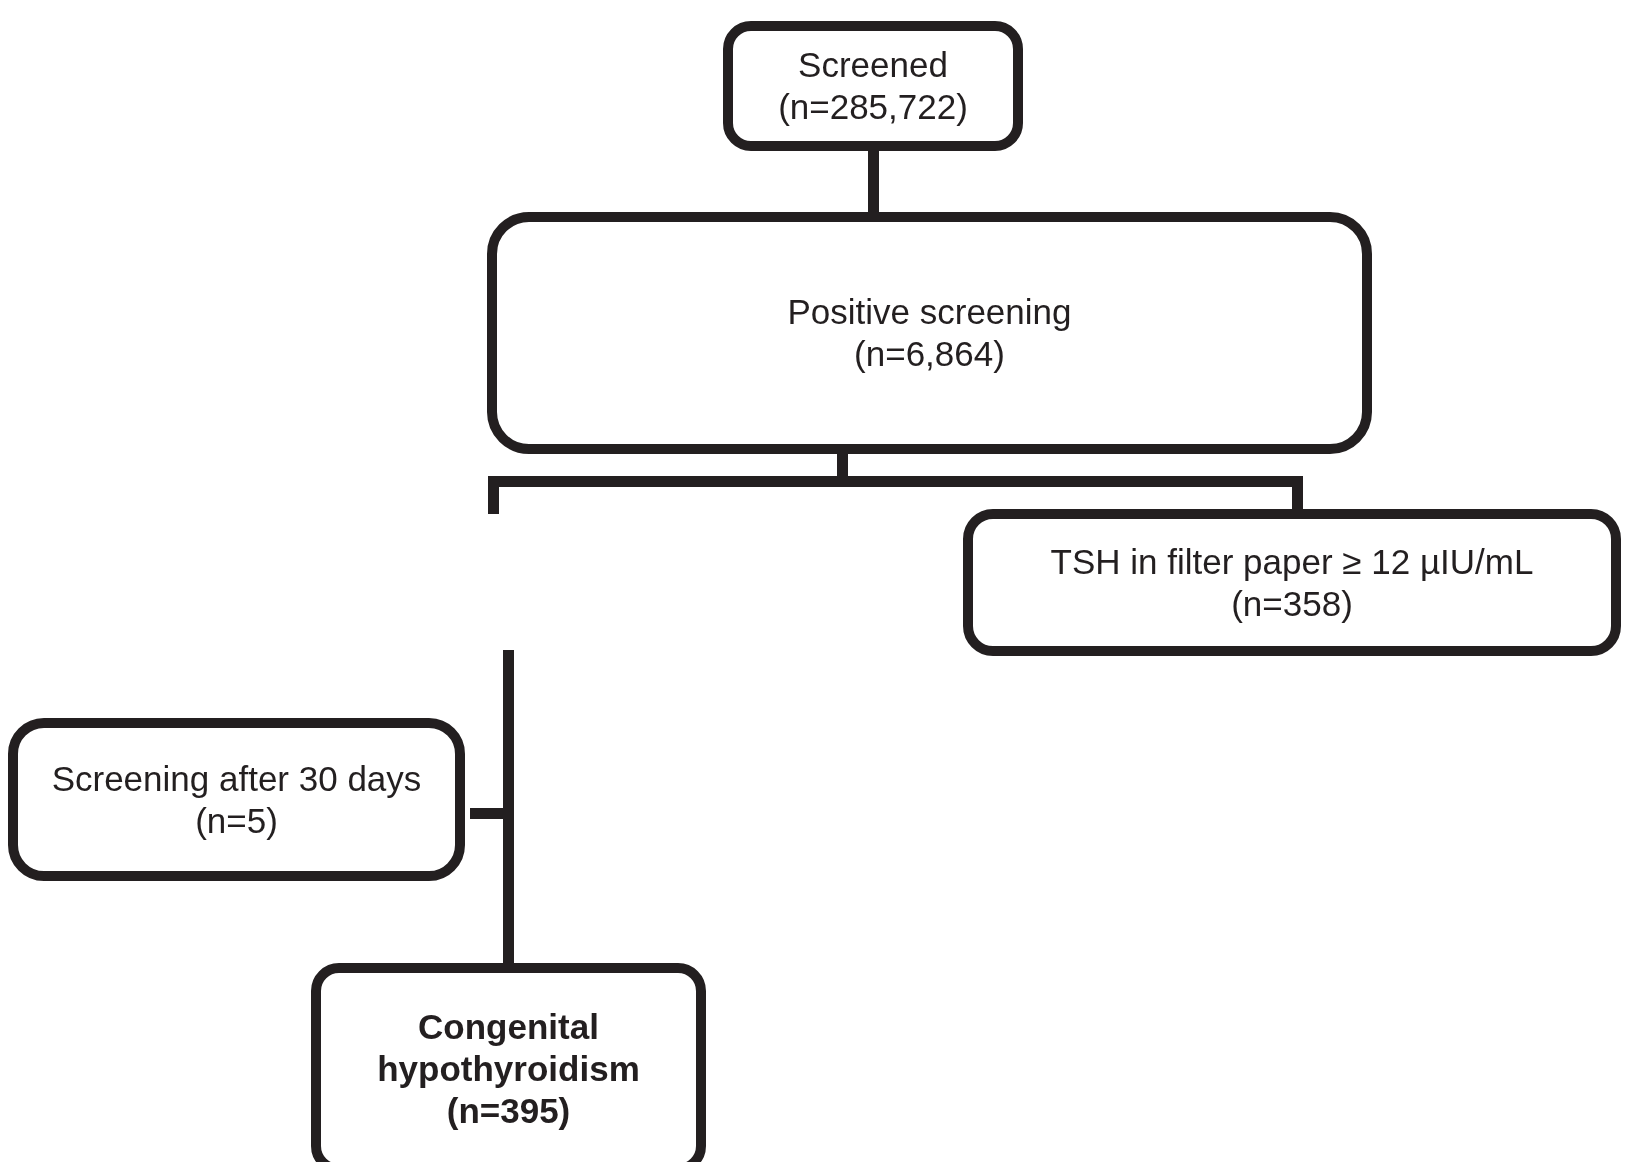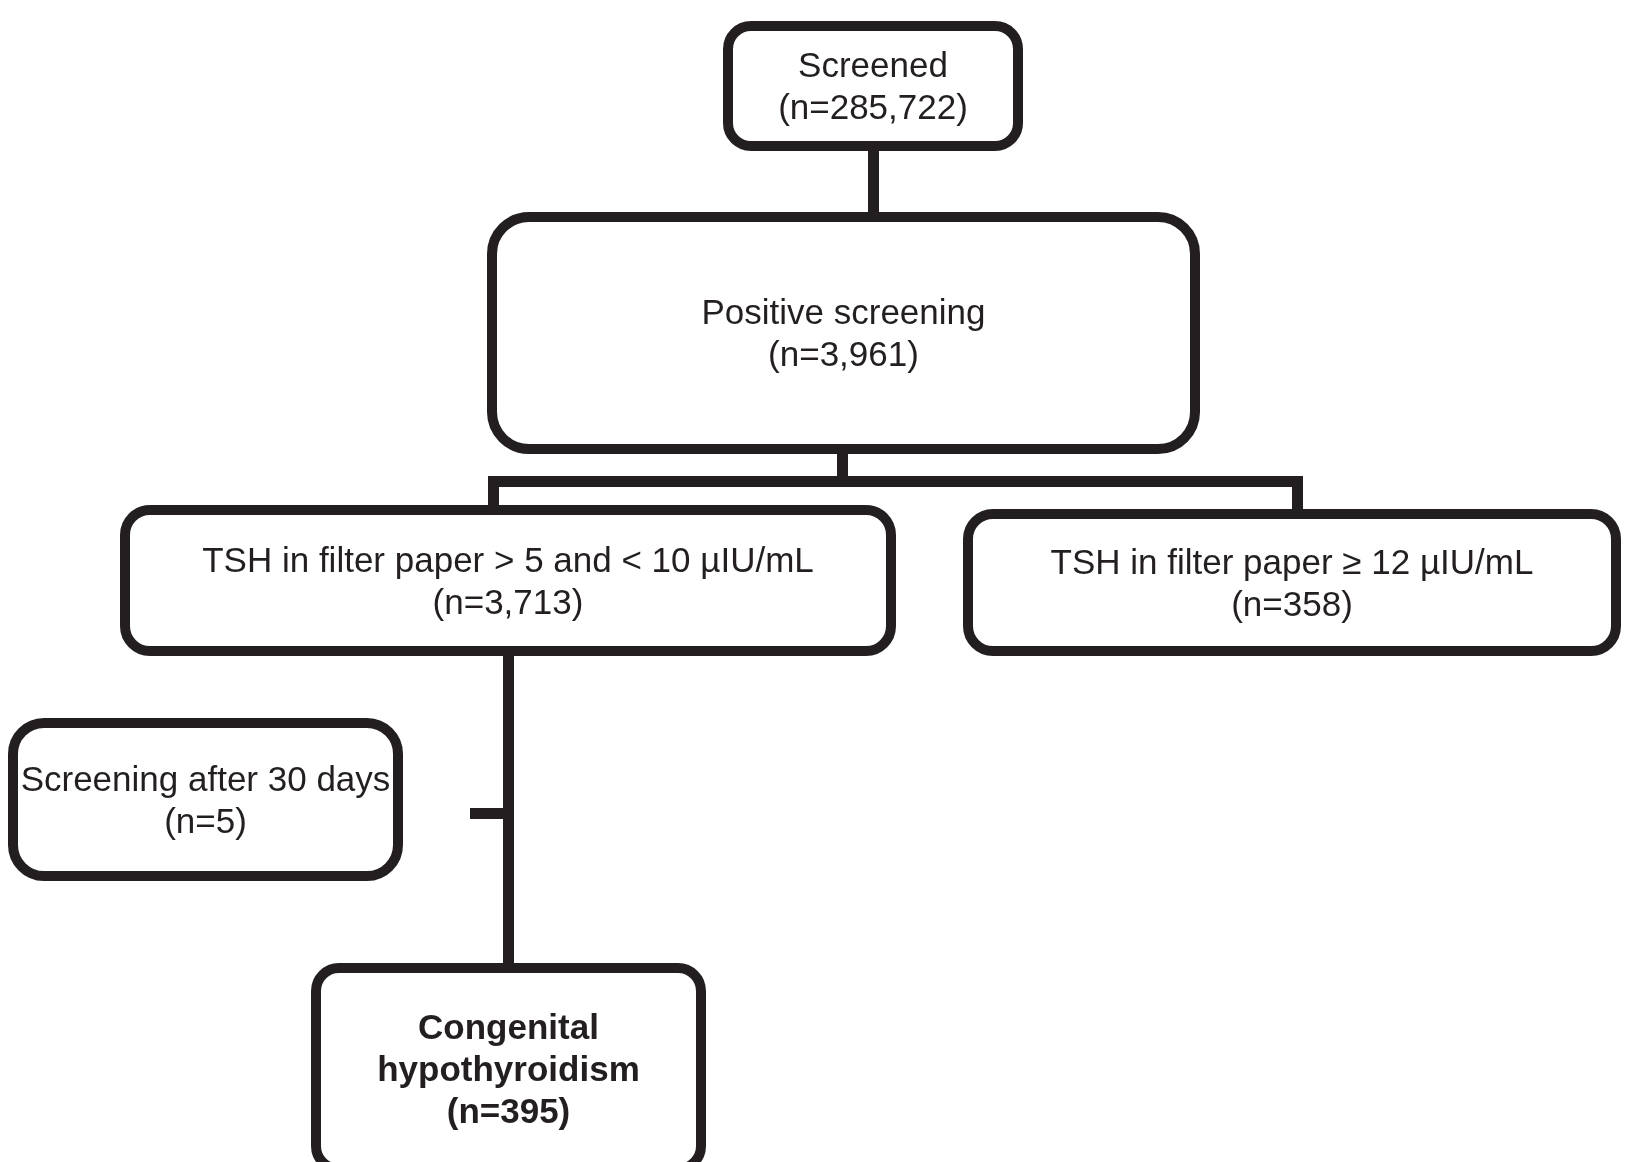--- a/index.html
+++ b/index.html
@@ -25,24 +25,24 @@
     justify-content: center;
     text-align: center;
     font-size: 35px;
     line-height: 1.2;
     white-space: nowrap;
   }
   .edge { position: absolute; background: #231f20; }
 
   
   #n-screened   { left: 723px;  top: 5px;    width: 300px; height: 130px; border-radius: 28px; }
-  #n-positive   { left: 487px;  top: 196px;  width: 713px; height: 242px; border-radius: 42px; }
+  #n-positive   { left: 487px;  top: 196px;  width: 885px; height: 242px; border-radius: 42px; }
   #n-tsh5to10   { left: 120px;  top: 489px;  width: 776px; height: 151px; border-radius: 30px; }
   #n-tsh10plus  { left: 963px;  top: 493px;  width: 658px; height: 147px; border-radius: 30px; }
-  #n-after30    { left: 8px;    top: 702px;  width: 395px; height: 163px; border-radius: 36px; text-align: right; }
+  #n-after30    { left: 8px;    top: 702px;  width: 457px; height: 163px; border-radius: 36px; text-align: right; }
   #n-congenital { left: 311px;  top: 947px;  width: 395px; height: 211px; border-radius: 28px; font-weight: bold; }
 
   
   #e-screened-positive        { left: 868px;  top: 128px; width: 11px;  height: 76px;  }
   #e-positive-drop            { left: 837px;  top: 430px; width: 11px;  height: 41px;  }
   #e-split-horizontal         { left: 488px;  top: 460px; width: 815px; height: 11px;  }
   #e-split-left-drop          { left: 488px;  top: 460px; width: 11px;  height: 38px;  }
   #e-split-right-drop         { left: 1292px; top: 460px; width: 11px;  height: 42px;  }
   #e-tsh5to10-congenital      { left: 503px;  top: 634px; width: 11px;  height: 322px; }
   #e-after30-stub             { left: 470px;  top: 792px; width: 44px;  height: 11px;  }
@@ -60,27 +60,23 @@
   <div class="edge" id="e-tsh5to10-congenital"></div>
   <div class="edge" id="e-after30-stub"></div>
 
   <div class="node" id="n-screened">
     <span>Screened</span>
     <span>(n=285,722)</span>
   </div>
 
   <div class="node" id="n-positive">
     <span>Positive screening</span>
-    <span>(n=3,961)</span>
+    <span>(n=6,864)</span>
   </div>
 
-  <div class="node" id="n-tsh5to10">
-    <span>TSH in filter paper &gt; 5 and &lt; 10 µIU/mL</span>
-    <span>(n=3,713)</span>
-  </div>
 
   <div class="node" id="n-tsh10plus">
     <span>TSH in filter paper ≥ 12 µIU/mL</span>
     <span>(n=358)</span>
   </div>
 
   <div class="node" id="n-after30">
     <span>Screening after 30 days</span>
     <span>(n=5)</span>
   </div>

